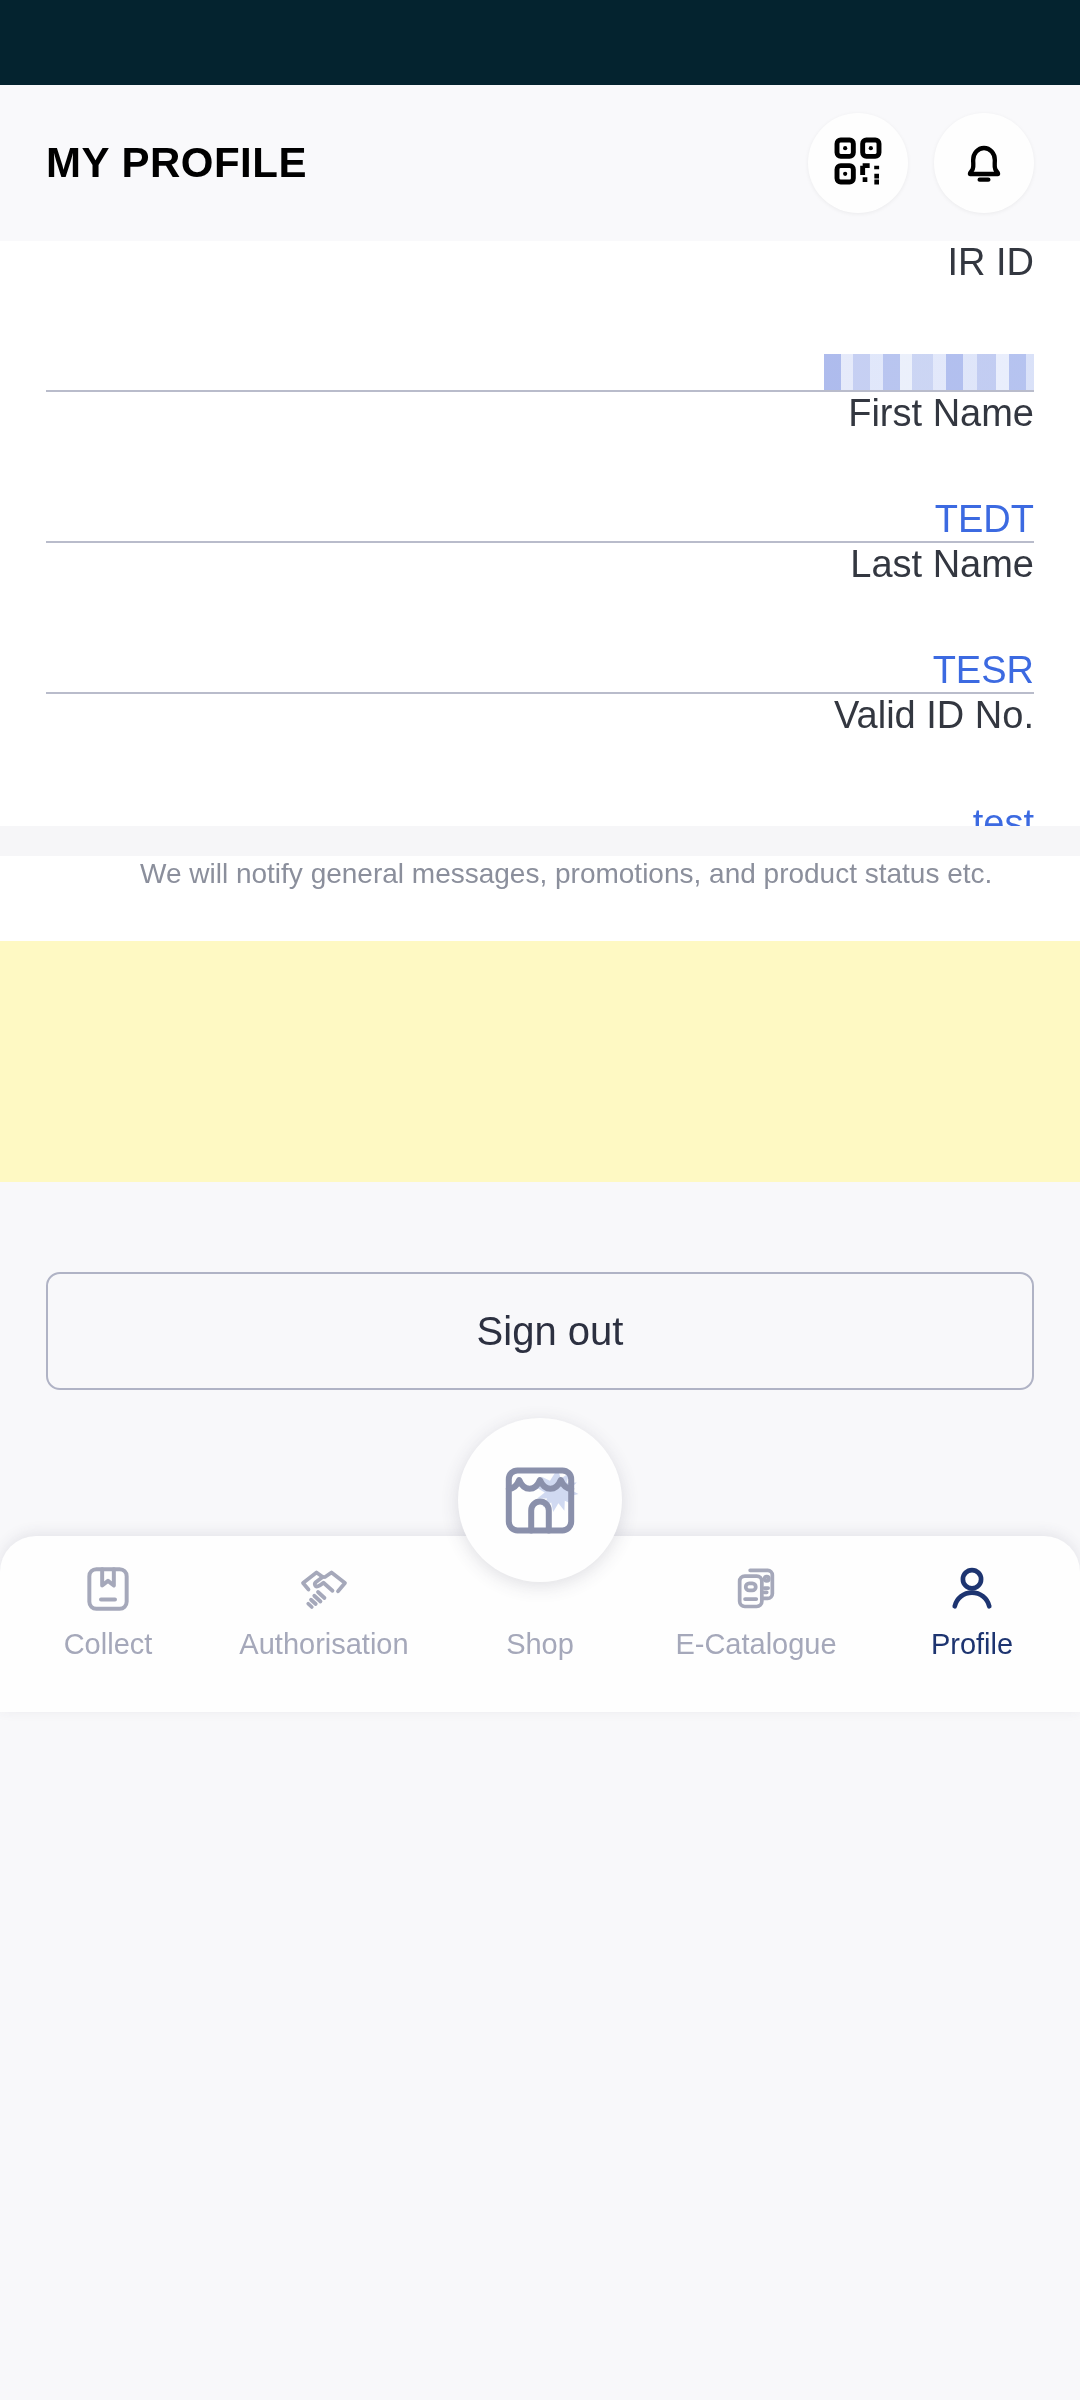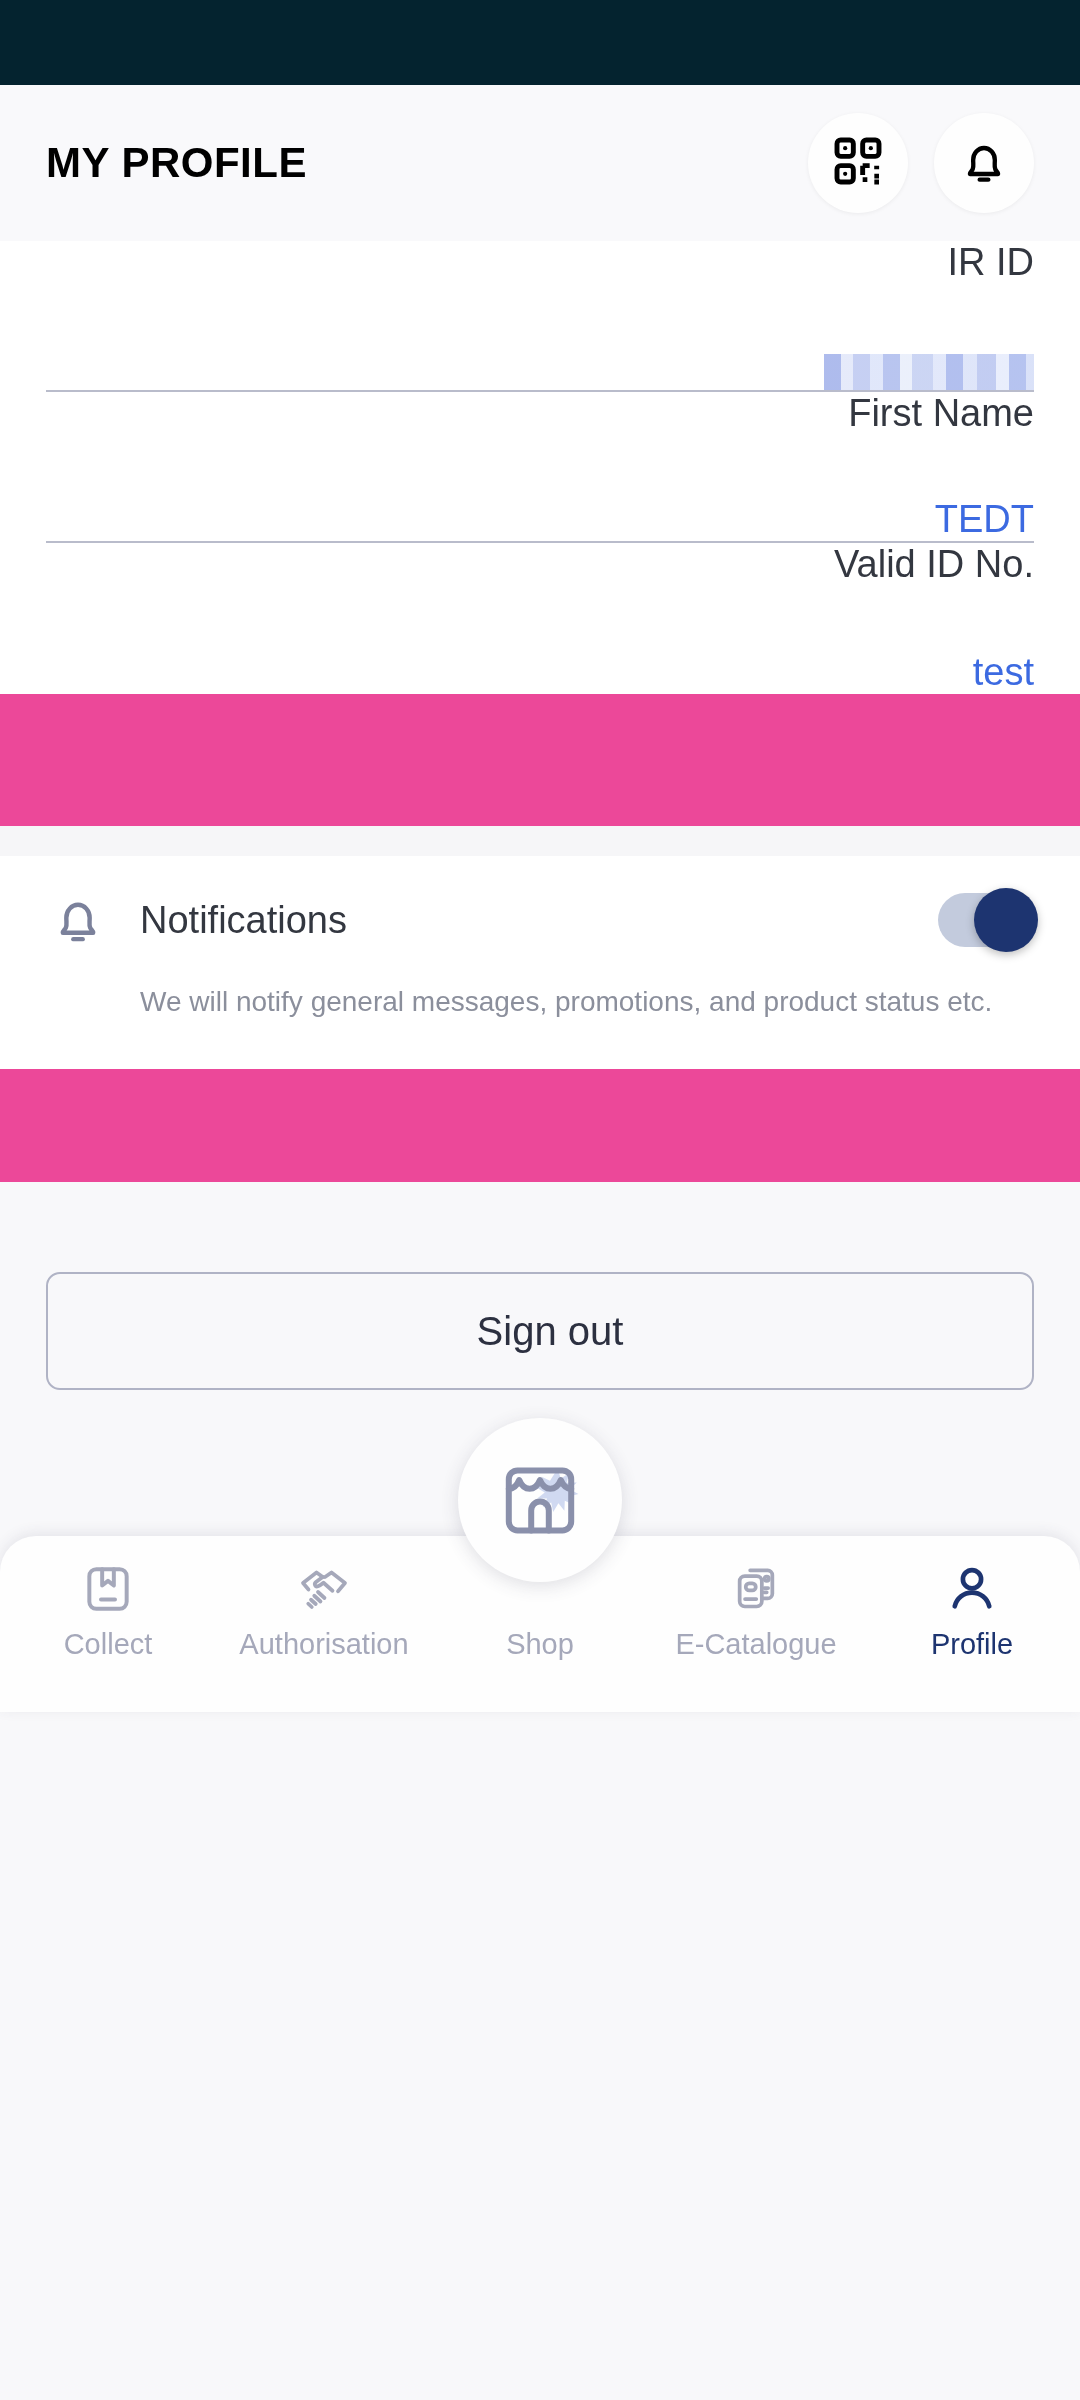--- a/index.html
+++ b/index.html
@@ -2,21 +2,21 @@
 <html><head>
 <meta charset="utf-8">
 <style>
   * { margin:0; padding:0; box-sizing:border-box; }
   html, body {
     width:1080px; height:2400px;
     background:#f8f8fa;
     font-family:"Liberation Sans", sans-serif;
     overflow:hidden;
   }
-  #screen { position:relative; width:1080px; height:1712px; background:#ec4899; }
+  #screen { position:relative; width:1080px; height:1712px; background:#fef9c3; }
 
   
   .status-bar {
     position:absolute; top:0; left:0; width:1080px; height:85px;
     background:#04232f;
   }
 
   
   .app-header {
     position:absolute; top:85px; left:0; width:1080px; height:156px;
@@ -172,43 +172,35 @@
     <div class="field-row">
       <span class="field-label">IR ID</span>
       <span class="redacted"></span>
     </div>
 
     <div class="field-row">
       <span class="field-label">First Name</span>
       <span class="field-value">TEDT</span>
     </div>
 
+    <div class="field-row">
+      <span class="field-label">Last Name</span>
+      <span class="field-value">TESR</span>
+    </div>
 
     <div class="field-row last">
       <span class="field-label">Valid ID No.</span>
       <span class="field-value">test</span>
     </div>
 
   </div>
 
   <div class="band" style="top:826px;"></div>
 
   <div class="notif-section" style="top:856px;">
-    <div class="notif-head">
-      <span class="notif-icon">
-        <svg width="56" height="56" viewBox="0 0 24 24" fill="none" stroke="#7b819b" stroke-width="1.9" stroke-linecap="round" stroke-linejoin="round">
-          <path d="M5.5 17.5c0-1 .9-1.3 1.3-2.2.5-1.1.2-2.4.2-4.3 0-3 2.2-5.5 5-5.5s5 2.5 5 5.5c0 1.9-.3 3.2.2 4.3.4.9 1.3 1.2 1.3 2.2z"></path>
-          <path d="M10 20.2h4"></path>
-        </svg>
-      </span>
-      <span class="notif-title">Notifications</span>
-      <span class="toggle">
-        <span class="thumb"></span>
-      </span>
-    </div>
     <div class="notif-desc">We will notify general messages, promotions, and product status etc.</div>
   </div>
 
   <div class="band" style="top:1182px; height:1218px; background:#f8f8fa;"></div>
 
   <div class="signout-wrap" style="top:1272px;">
     <button class="signout-btn">Sign out</button>
   </div>
 
   <div class="bottom-nav">

